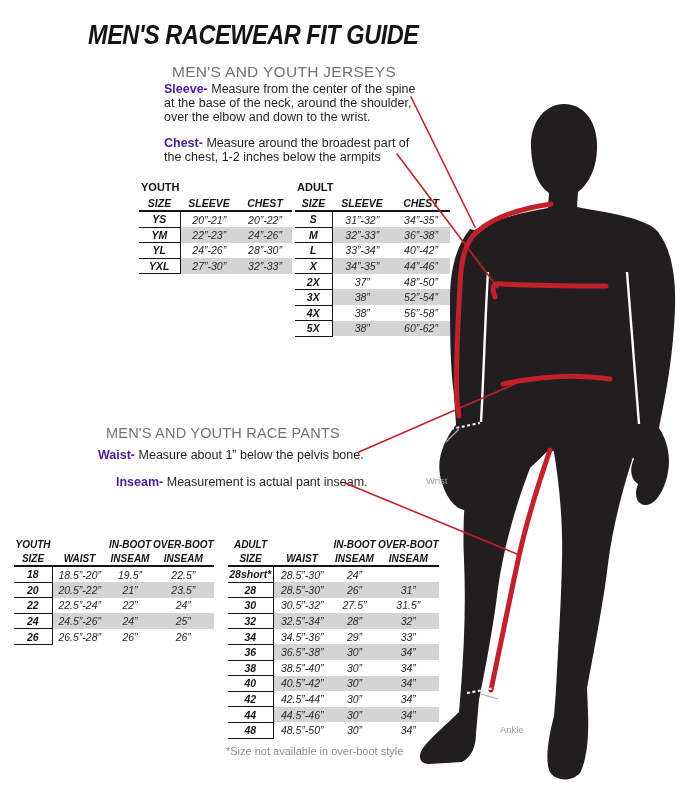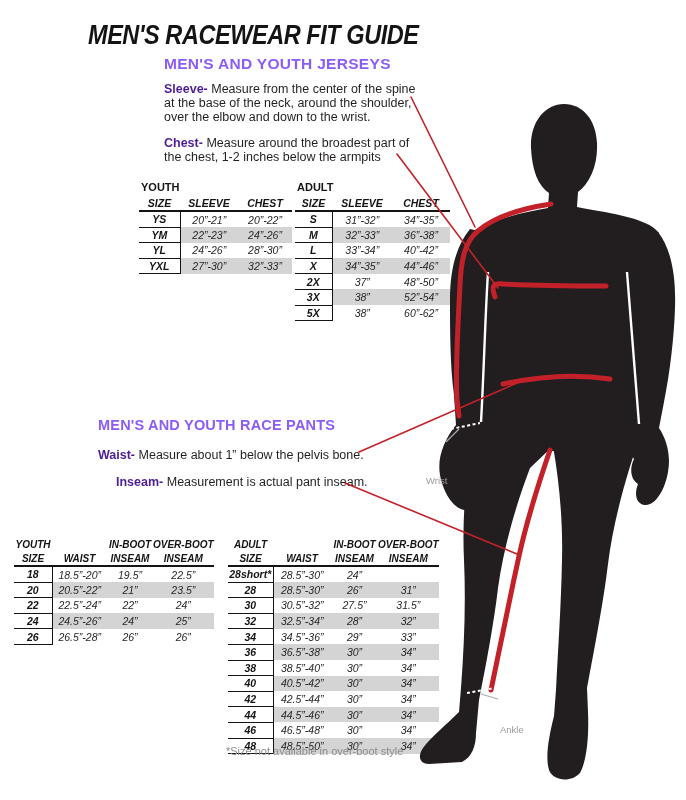--- a/index.html
+++ b/index.html
@@ -6,21 +6,21 @@
   .canvas{
     position:relative;width:686px;height:800px;background:#fff;overflow:hidden;
     font-family:"Liberation Sans",sans-serif;color:#231f20;
   }
   .abs{position:absolute;}
   .page-title{
     left:88px;top:20px;margin:0;font-size:27px;font-weight:bold;font-style:italic;
     letter-spacing:-0.5px;color:#161314;white-space:nowrap;
     transform:scaleX(.87);transform-origin:left top;
   }
-  .section-heading{margin:0;font-weight:bold;color:#8b5cf6;white-space:nowrap;}
+  .section-heading{margin:8px;font-weight:normal;color:#737373;white-space:nowrap;}
   .jerseys-heading{left:164px;top:55px;font-size:15.5px;letter-spacing:.3px;}
   .pants-heading{left:98px;top:417px;font-size:14.5px;letter-spacing:.2px;}
   .desc{margin:0;font-size:12.5px;line-height:13.8px;color:#231f20;}
   .sleeve-desc{left:164px;top:83px;width:258px;}
   .chest-desc{left:164px;top:137px;width:258px;}
   .waist-desc{left:98px;top:449px;width:340px;}
   .inseam-desc{left:116px;top:476px;width:340px;}
   .term{color:#4c1d95;font-weight:bold;}
   
   .tbl-wrap{position:absolute;}
@@ -145,20 +145,25 @@
             <td>2X</td>
             <td>37”</td>
             <td>48”-50”</td>
           </tr>
           <tr>
             <td>3X</td>
             <td>38”</td>
             <td>52”-54”</td>
           </tr>
           <tr>
+            <td>4X</td>
+            <td>38”</td>
+            <td>56”-58”</td>
+          </tr>
+          <tr>
             <td>5X</td>
             <td>38”</td>
             <td>60”-62”</td>
           </tr>
         </tbody>
     </table>
   </div>
 
   <h2 class="abs section-heading pants-heading">MEN'S AND YOUTH RACE PANTS</h2>
 
@@ -300,26 +305,20 @@
             <td>30”</td>
             <td>34”</td>
           </tr>
           <tr>
             <td>44</td>
             <td>44.5”-46”</td>
             <td>30”</td>
             <td>34”</td>
           </tr>
           <tr>
-            <td>46</td>
-            <td>46.5”-48”</td>
-            <td>30”</td>
-            <td>34”</td>
-          </tr>
-          <tr>
             <td>48</td>
             <td>48.5”-50”</td>
             <td>30”</td>
             <td>34”</td>
           </tr>
         </tbody>
     </table>
   </div>
 
   <div class="abs footnote">*Size not available in over-boot style</div>

